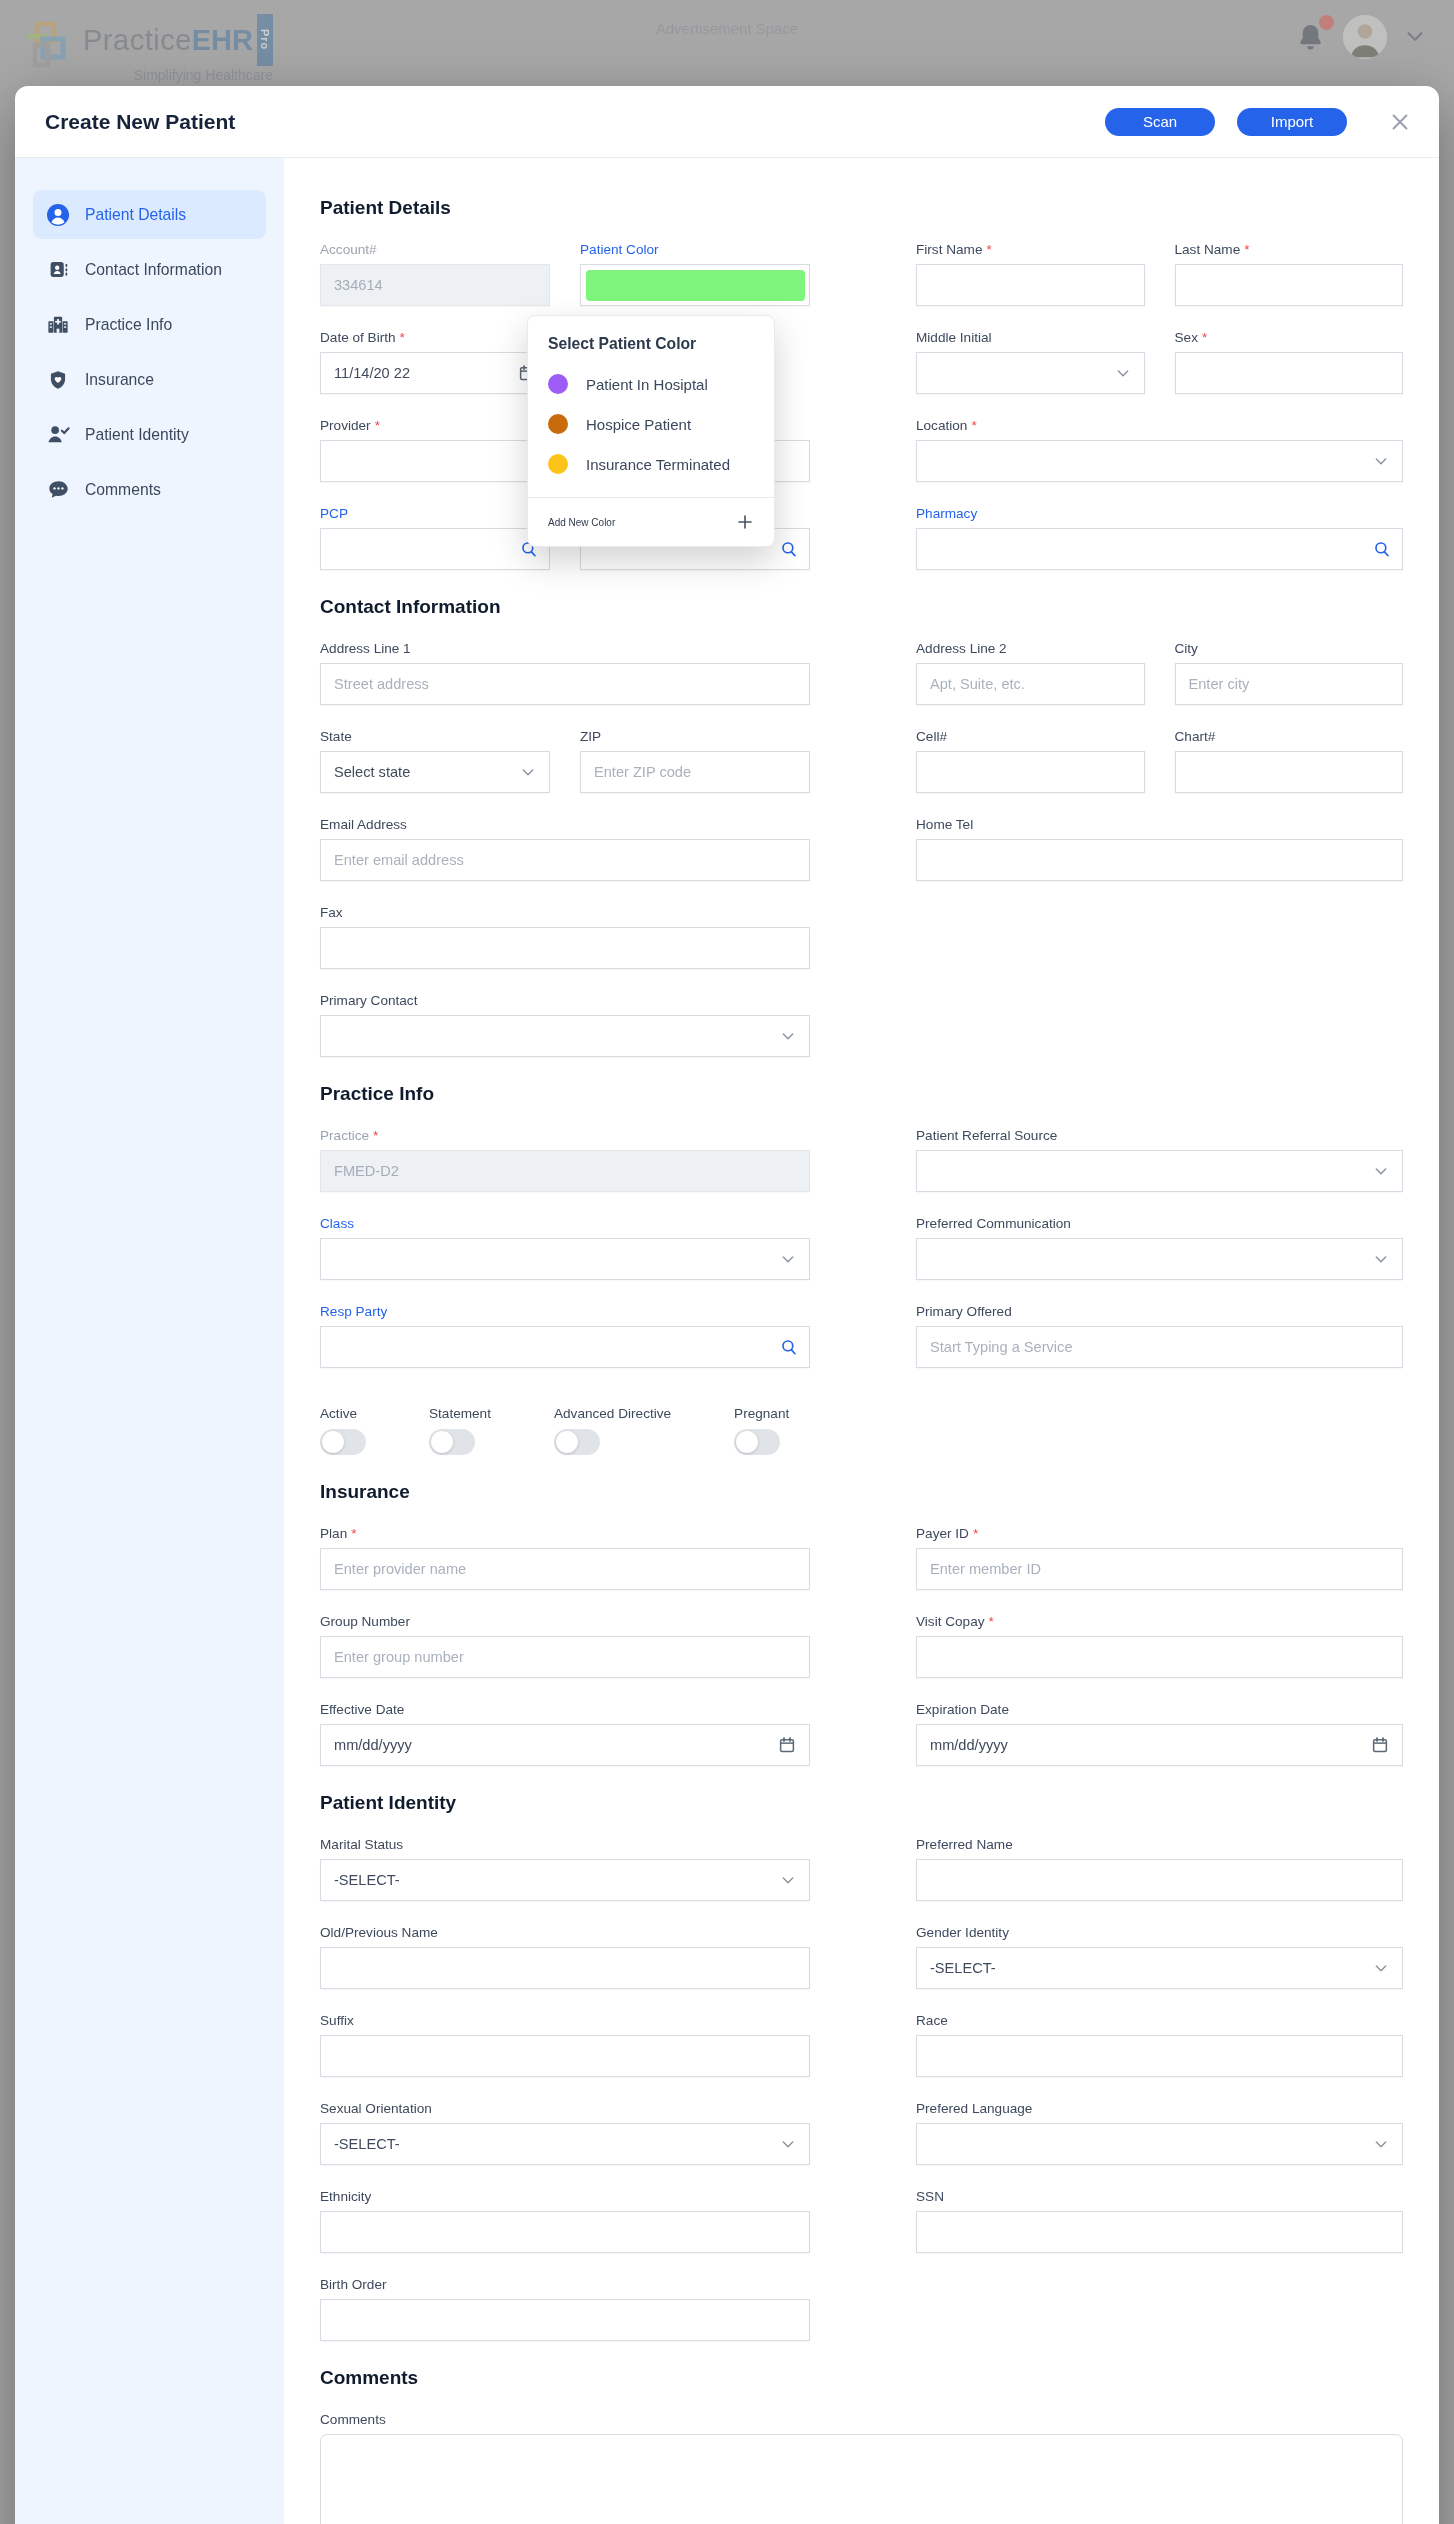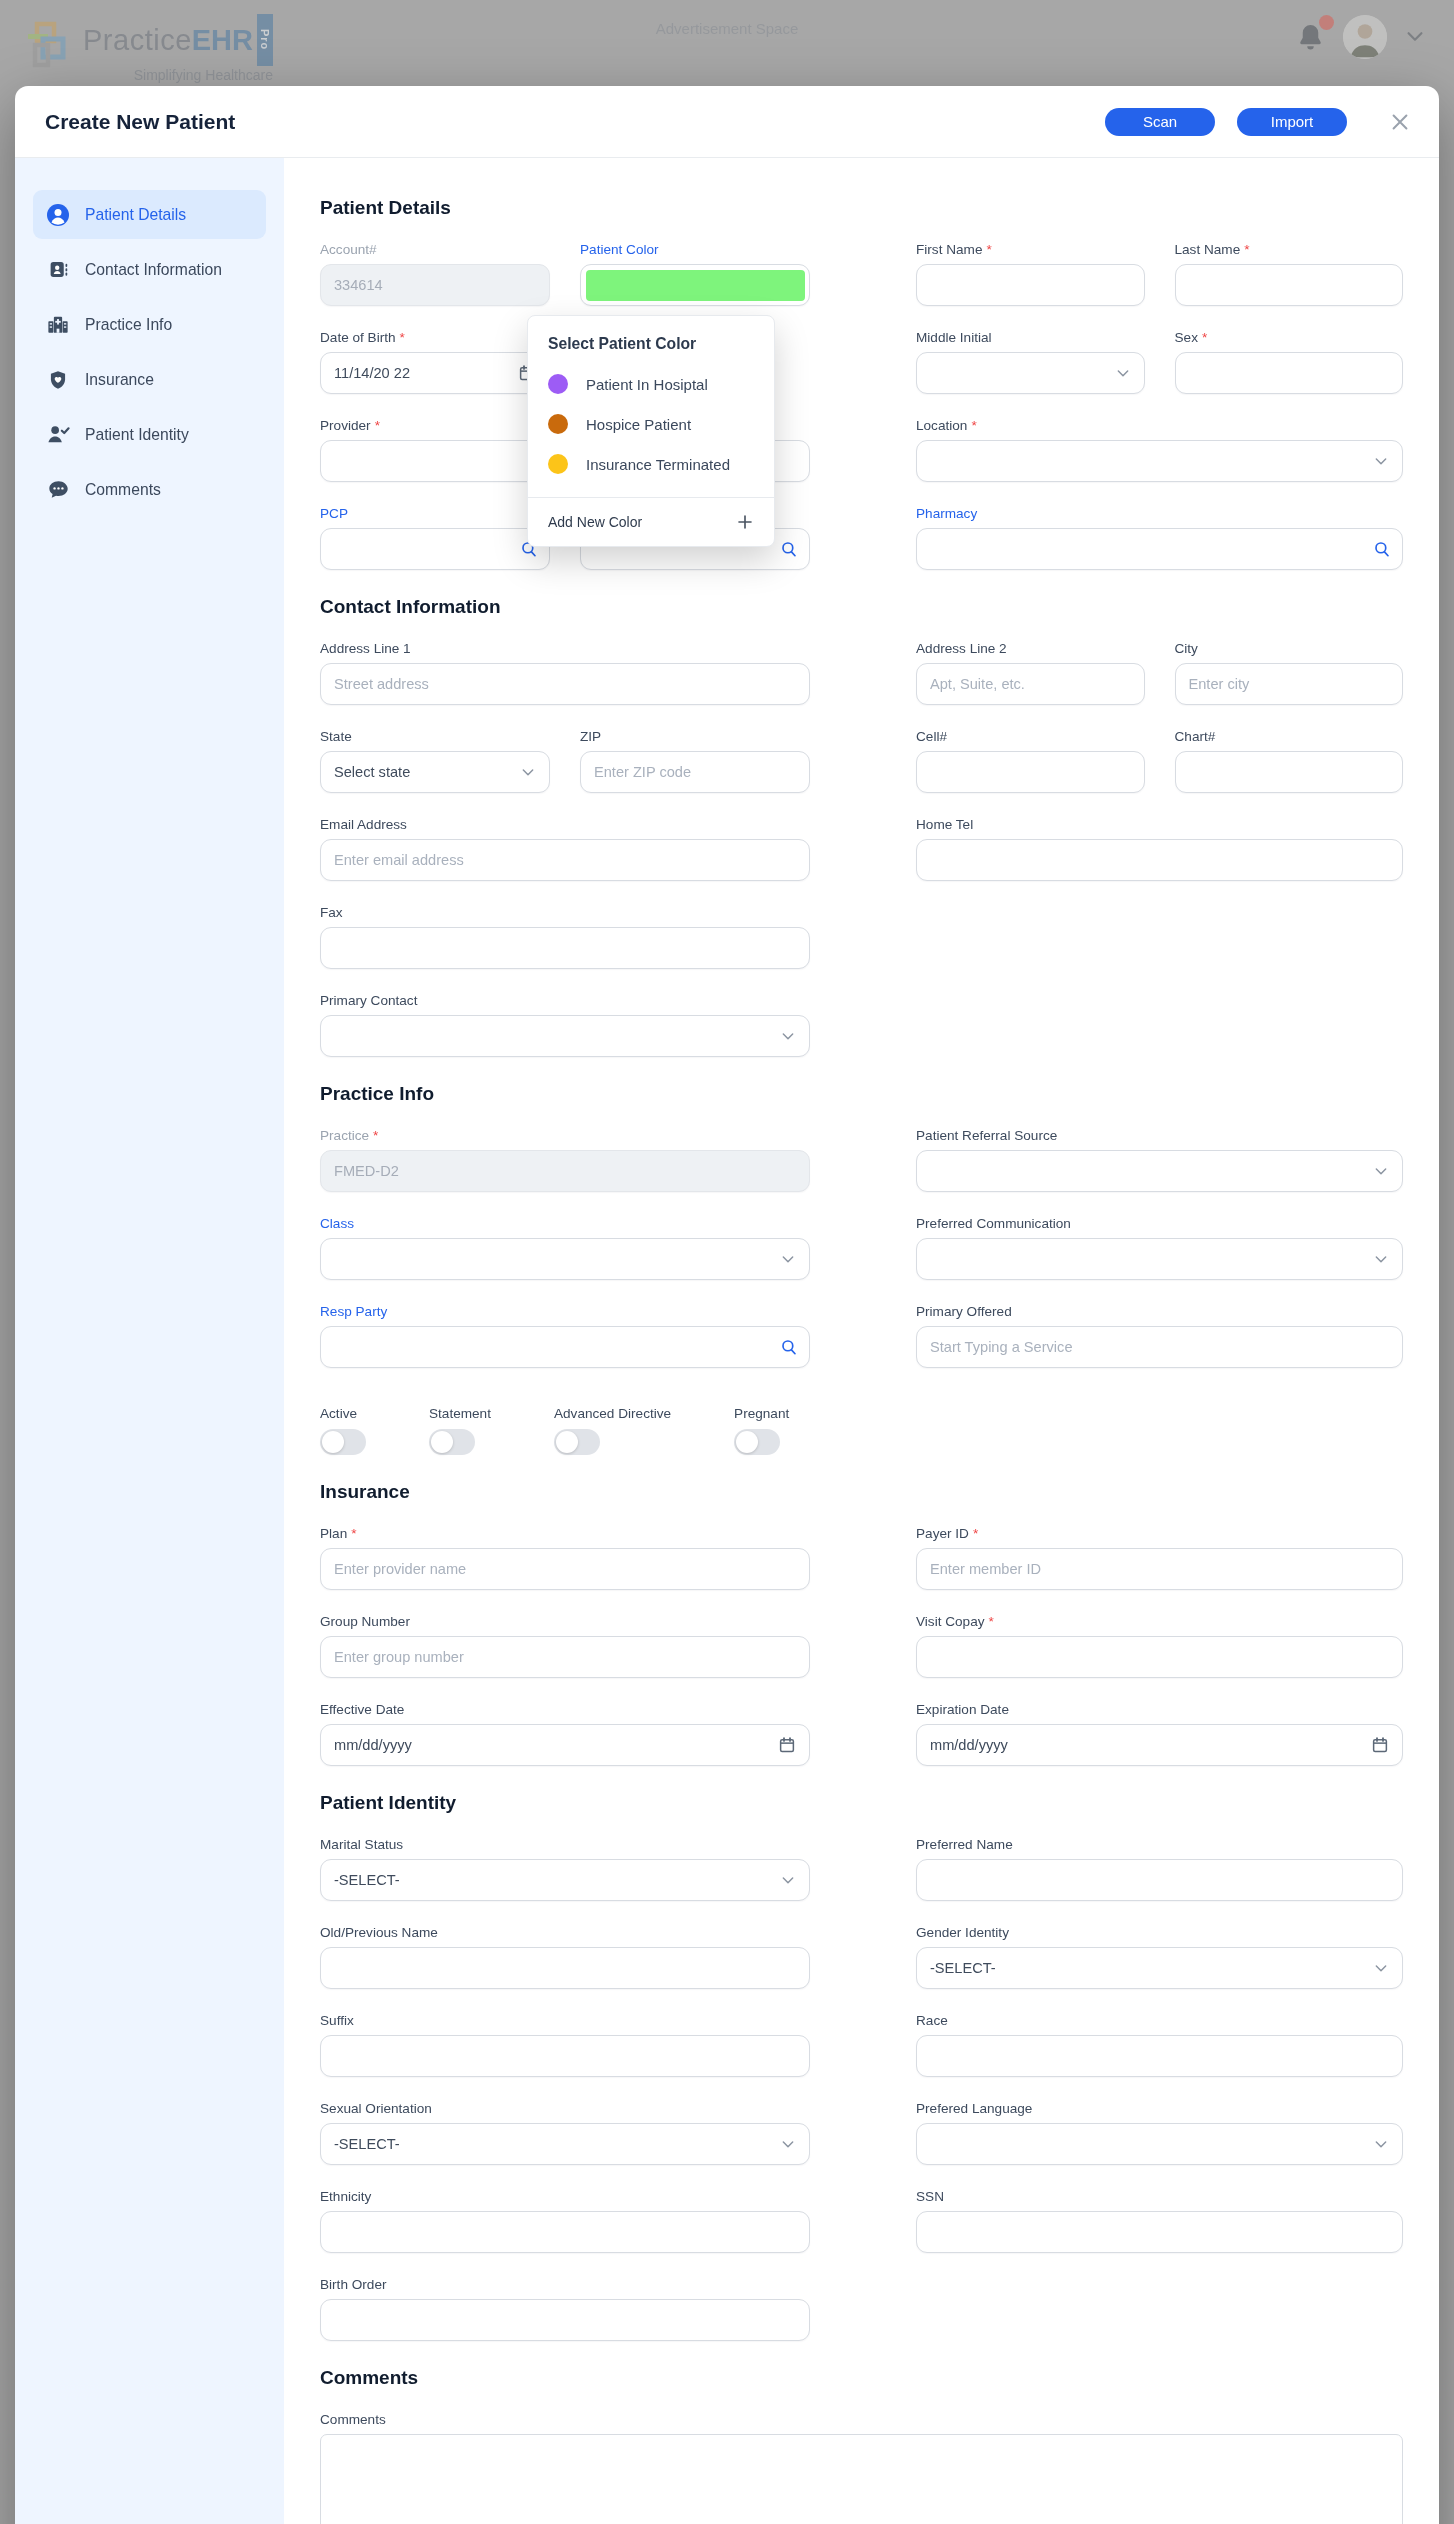--- a/index.html
+++ b/index.html
@@ -54,21 +54,21 @@
   .two-col { display:grid; grid-template-columns:490px 487px; column-gap:106px; }
   .row { margin-bottom:24px; }
   .split { display:grid; grid-template-columns:1fr 1fr; gap:30px; }
   .split-we { display:grid; grid-template-columns:1.75fr 1fr; gap:20px; }
   .field { display:flex; flex-direction:column; position:relative; }
   .label { font-size:13.6px; color:#3d4a5d; margin-bottom:7px; display:flex; align-items:flex-start; gap:4px;text-align:right; }
   .label.blue { color:#2563eb; }
   .label.muted { color:#9ba4b0; }
   .req { color:#ef4444; }
   .control {
-    height:42px; width:100%; border:1px solid #d8dce2; border-radius:11px; background:#fff;
+    height:42px; width:100%; border:1px solid #d8dce2; border-radius:0; background:#fff;
     font-size:14.6px; color:#3a4657; padding:0 13px; font-family:inherit; outline:none;
     box-shadow:0 1px 1.5px rgba(16,24,40,.04);
   }
   input.control::placeholder { color:#a9b1bd; }
   .control:disabled, .control.disabled { background:#eef1f4; border-color:#e3e6ea; color:#a6adb8; }
   .boxwrap { position:relative; }
   .boxwrap .control { padding-right:40px; }
   .icon-right { position:absolute; right:12px; top:50%; transform:translateY(-50%); display:flex; cursor:pointer; }
   .selectbox { display:flex; align-items:center; justify-content:space-between; cursor:pointer; }
   .selectbox .value { color:#3f4b5c; }
@@ -81,21 +81,21 @@
     position:absolute; top:calc(100% + 9px); left:-53px; width:248px; z-index:30;
     background:#fff; border:0.5px solid #e7eaee; border-radius:8px; padding:19px 20px 15px 20px;
     box-shadow:0 14px 35px rgba(0,0,0,.18);
   }
   .pop-title { font-size:15.7px; font-weight:700; color:#2d3a4e; margin-bottom:21px; }
   .pop-item { display:flex; align-items:center; gap:18px; margin-bottom:20px; cursor:pointer; }
   .pop-item .dot { width:20px; height:20px; border-radius:50%; flex:0 0 20px; }
   .pop-item .pop-label { font-size:15px; color:#3b485c; }
   .pop-div { border-top:0.5px solid #e7eaee; margin:23px -20px 0 -20px; }
   .pop-add { display:flex; align-items:center; justify-content:space-between; padding-top:15px; cursor:pointer; }
-  .pop-add span { font-size:14px; color:#2f3b4d; }
+  .pop-add span { font-size:10px; color:#2f3b4d; }
   
   .toggles { display:flex; gap:63px; margin-top:14px; }
   .toggle-group { display:flex; flex-direction:column; }
   .toggle-group .label { margin-bottom:8px; }
   .switch { width:46px; height:26px; border-radius:13px; background:#e0e3e8; position:relative; cursor:pointer; }
   .switch .knob { position:absolute; left:2px; top:2px; width:22px; height:22px; border-radius:50%; background:#fff; box-shadow:0 1px 3px rgba(0,0,0,.18); }
   
   .textarea { width:100%; height:167px; border:1px solid #d8dce2; border-radius:7px; resize:none; font-family:inherit; font-size:14.6px; color:#3a4657; padding:12px 13px; outline:none; }
 </style>
 </head>

